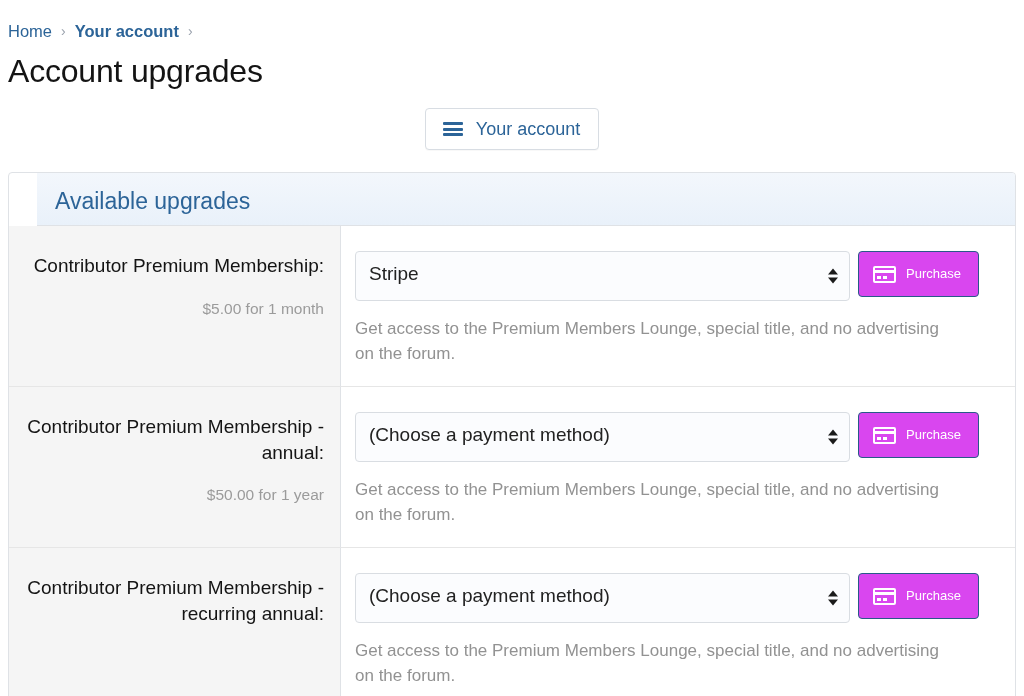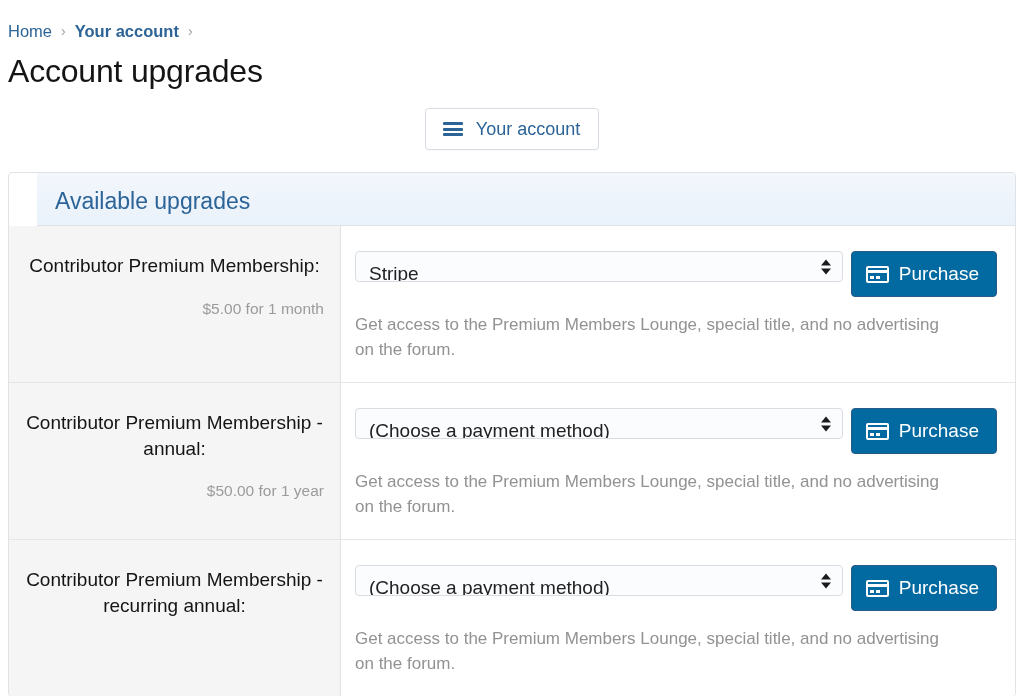--- a/index.html
+++ b/index.html
@@ -130,21 +130,20 @@
     box-sizing: border-box;
     background: #f5f5f5;
     border-right: 1px solid #dfe2e6;
     text-align: right;
     padding: 27px 16px 22px 16px;
   }
   .label-title {
     font-size: 19px;
     line-height: 25.5px;
     color: #141414;
-    text-align: center;
   }
   .label-price {
     font-size: 15.5px;
     line-height: 22px;
     color: #9b9b9b;
     margin-top: 19px;
   }
 
   .control-cell {
     flex: 1;
@@ -159,21 +158,21 @@
   }
 
   .select-wrap {
     position: relative;
     flex: 1;
     max-width: 495px;
   }
   .fake-select {
     box-sizing: border-box;
     width: 100%;
-    height: 31px;
+    height: 50px;
     background: #fbfcfe;
     border: 1px solid #d9dde2;
     border-radius: 4px;
     font-size: 19px;
     line-height: 44px;
     color: #222222;
     padding: 0 34px 0 13px;
     white-space: nowrap;
     overflow: hidden;
     text-overflow: ellipsis;
@@ -196,25 +195,25 @@
     border-left: 5px solid transparent;
     border-right: 5px solid transparent;
   }
   .select-arrows .up { border-bottom: 6px solid #1b1b1b; }
   .select-arrows .down { border-top: 6px solid #1b1b1b; }
 
   .purchase-button {
     display: inline-flex;
     align-items: center;
     gap: 10px;
-    background: #0369a1;
+    background: #d946ef;
     border: 1px solid #285a89;
     border-radius: 4px;
     color: #ffffff;
-    font-size: 19px;
+    font-size: 13px;
     line-height: 22px;
     padding: 11px 17px 11px 14px;
     height: 46px;
     box-sizing: border-box;
     cursor: pointer;
     white-space: nowrap;
   }
   .card-icon {
     position: relative;
     width: 23px;

